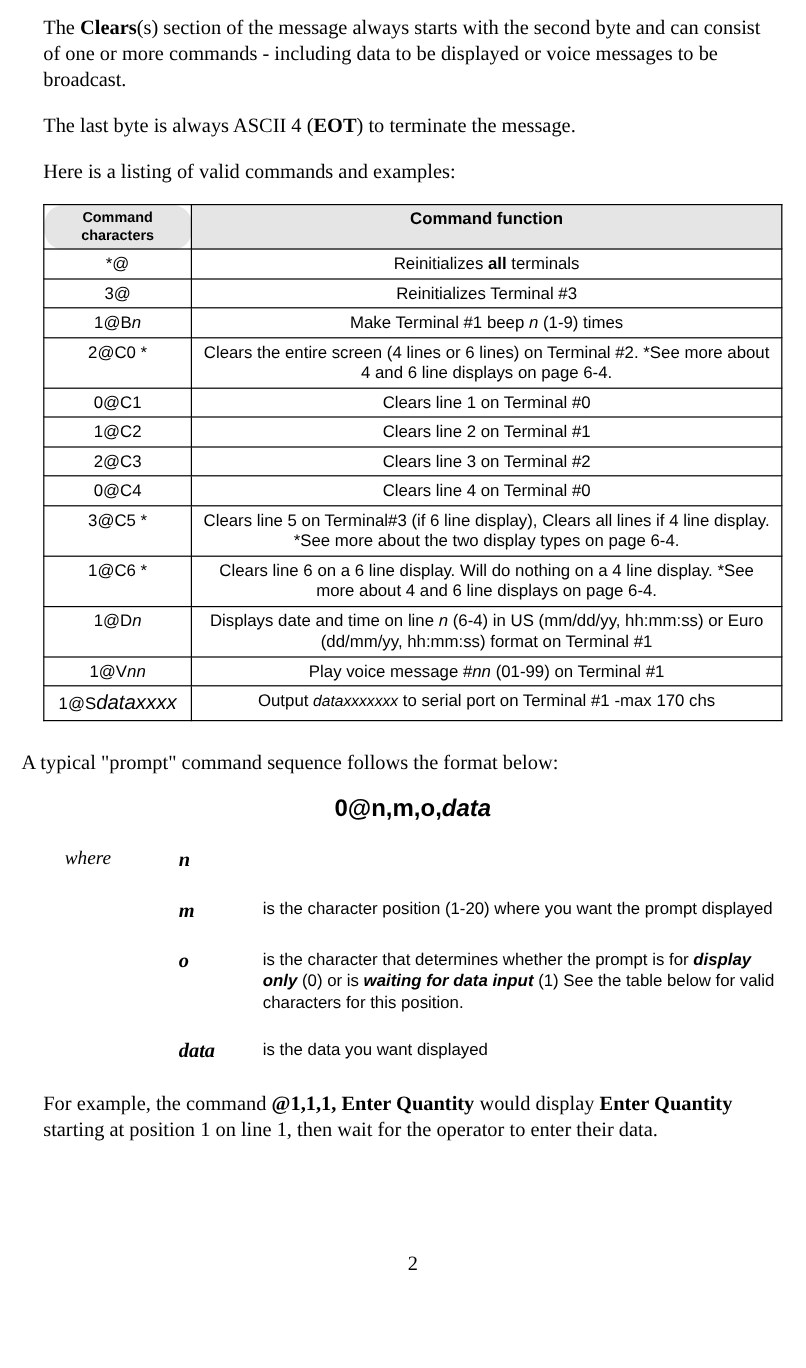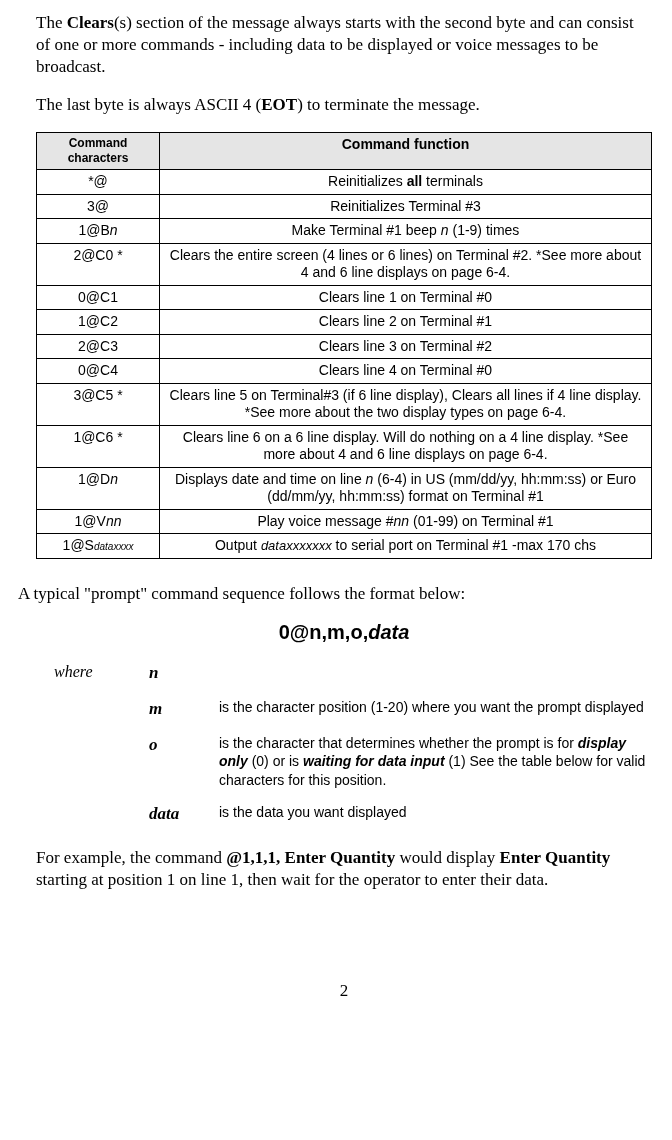--- a/index.html
+++ b/index.html
@@ -37,36 +37,38 @@
     line-height: 1.25;
   }
   table.cmd th {
     background: #e5e5e5;
     font-weight: bold;
   }
   table.cmd th.first {
     text-align: center;
     width: 110px;
     font-size: 12px;
+    border-radius: 16px;
   }
   .nowrap { white-space: nowrap; }
   .formula {
     text-align: center;
     font-family: Arial, Helvetica, sans-serif;
     font-weight: bold;
     font-size: 20px;
     margin: 10px 0 18px 0;
   }
   .defs {
     margin: 0 0 22px 0;
   }
   .def-row {
     display: flex;
     margin-bottom: 14px;
     line-height: 1.3;
+    margin-top: 20px;
   }
   .def-where {
     width: 95px;
     font-style: italic;
     font-size: 16px;
     padding-left: 18px;
   }
   .def-var {
     width: 70px;
     font-weight: bold;
@@ -90,20 +92,21 @@
 <div class="page">
 
   <p>
     <span>The </span><span class="bold">Clears</span><span>(s) section of the message always starts with the second byte and can consist of one or more commands - including data to be displayed or voice messages to be broadcast.</span>
   </p>
 
   <p>
     <span>The last byte is always ASCII 4 (</span><span class="bold">EOT</span><span>) to terminate the message.</span>
   </p>
 
+  <p>Here is a listing of valid commands and examples:</p>
 
   <table class="cmd">
     <thead>
       <tr>
         <th class="first">Command characters</th>
         <th>Command function</th>
       </tr>
     </thead>
     <tbody>
       <tr>
@@ -148,21 +151,21 @@
       </tr>
       <tr>
         <td class="nowrap"><span>1@D</span><span class="italic">n</span></td>
         <td><span>Displays date and time on line </span><span class="italic">n</span><span> (6-4) in US (mm/dd/yy, hh:mm:ss) or Euro (dd/mm/yy, hh:mm:ss) format on Terminal #1</span></td>
       </tr>
       <tr>
         <td class="nowrap"><span>1@V</span><span class="italic">nn</span></td>
         <td><span>Play voice message #</span><span class="italic">nn</span><span>  (01-99) on Terminal #1</span></td>
       </tr>
       <tr>
-        <td class="nowrap"><span>1@S</span><span class="italic" style="font-size:10px">dataxxxx</span></td>
+        <td class="nowrap"><span>1@S</span><span class="italic" style="font-size:17px">dataxxxx</span></td>
         <td><span>Output </span><span class="italic" style="font-size:13px">dataxxxxxxx</span><span> to serial port on Terminal #1 -max 170 chs</span></td>
       </tr>
     </tbody>
   </table>
 
   <p style="margin-left:-18px">A typical "prompt" command sequence follows the format below:</p>
 
   <div class="formula">
     <span>0@n,m,o,</span><span class="italic">data</span>
   </div>

